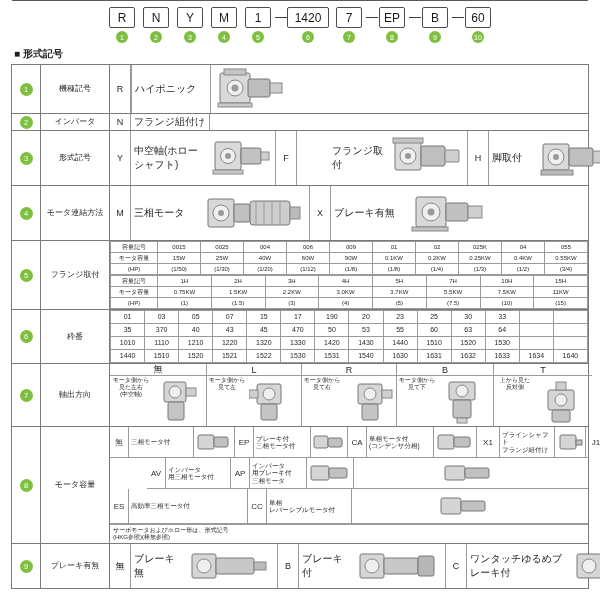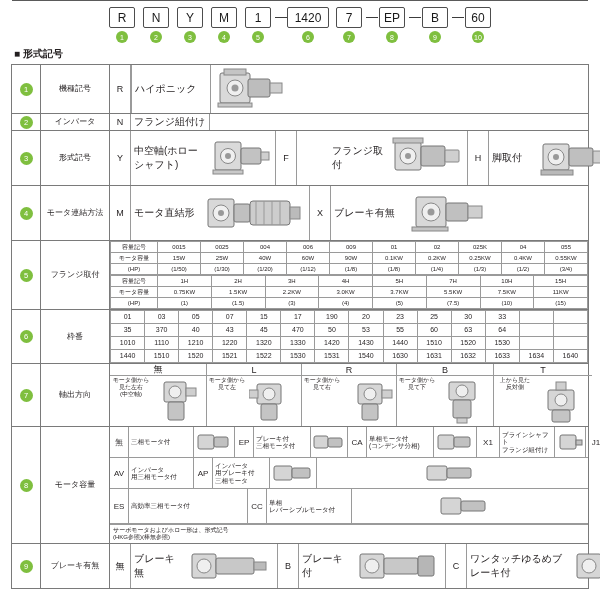--- a/index.html
+++ b/index.html
@@ -236,21 +236,21 @@
     </tr>
 
     <tr>
       <td class="idx">
         <div class="circ">4</div>
       </td>
       <td class="lbl">モータ連結方法</td>
       <td class="body">
         <div class="row" style="height:54px;">
           <div class="cellbox">M</div>
-          <div class="optname" style="width:62px;">モータ直結形</div>
+          <div class="optname" style="width:62px;">三相モータ</div>
           <div class="pic" style="width:110px;border-right:1px solid #9a9a9a;">
             <svg width="104" height="48" viewBox="0 0 104 48">
               <rect x="6" y="10" width="26" height="28" rx="2" fill="#d8d8d8" stroke="#777"></rect>
               <circle cx="19" cy="24" r="8" fill="#f0f0f0" stroke="#888"></circle>
               <circle cx="19" cy="24" r="3" fill="#999"></circle>
               <rect x="32" y="15" width="16" height="18" rx="2" fill="#c0c0c0" stroke="#777"></rect>
               <rect x="48" y="12" width="40" height="24" rx="3" fill="#cdcdcd" stroke="#777"></rect>
               <rect x="88" y="18" width="10" height="12" fill="#bbb" stroke="#888"></rect>
               <line x1="54" y1="12" x2="54" y2="36" stroke="#999"></line>
               <line x1="62" y1="12" x2="62" y2="36" stroke="#999"></line>
@@ -567,21 +567,21 @@
           <div class="auximg" style="width:30px;">
             <svg width="28" height="26" viewBox="0 0 28 26">
                   <rect x="4" y="6" width="16" height="14" rx="2" fill="#d5d5d5" stroke="#777"></rect>
                   <rect x="20" y="11" width="6" height="5" fill="#c1c1c1" stroke="#777"></rect>
                 </svg>
           </div>
           <div class="auxcode" style="width:20px;">J1</div>
 
         </div>
 
-        <div class="auxrow" style="height:30px;">
+        <div class="auxrow" style="height:30px;margin-left:37px;">
           <div class="auxcode">AV</div>
           <div class="auxtxt" style="width:62px;white-space:pre-line;">インバータ
 用三相モータ付</div>
           <div class="auxcode">AP</div>
           <div class="auxtxt" style="width:54px;white-space:pre-line;">インバータ
 用ブレーキ付
 三相モータ</div>
           <div class="auximg" style="width:46px;">
             <svg width="42" height="26" viewBox="0 0 42 26">
                   <rect x="2" y="6" width="18" height="14" rx="2" fill="#d5d5d5" stroke="#777"></rect>

